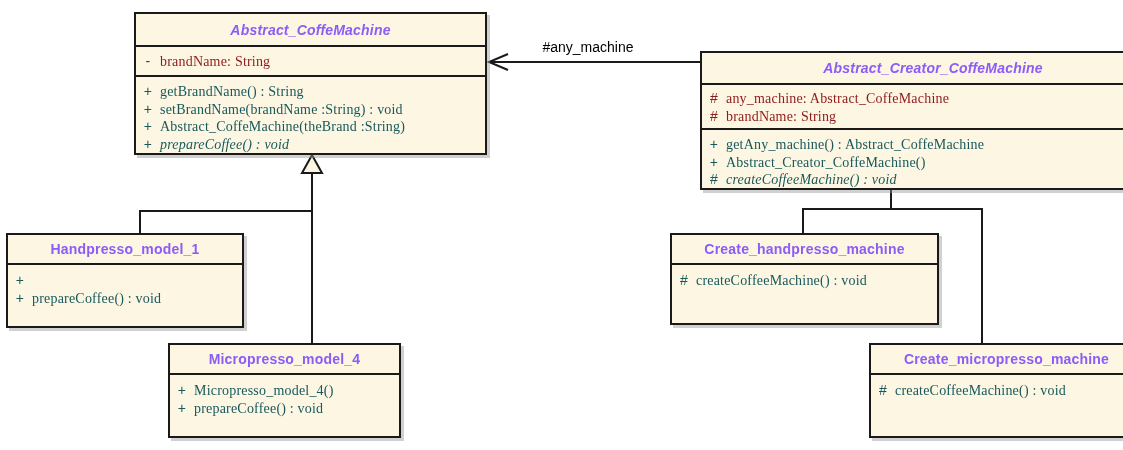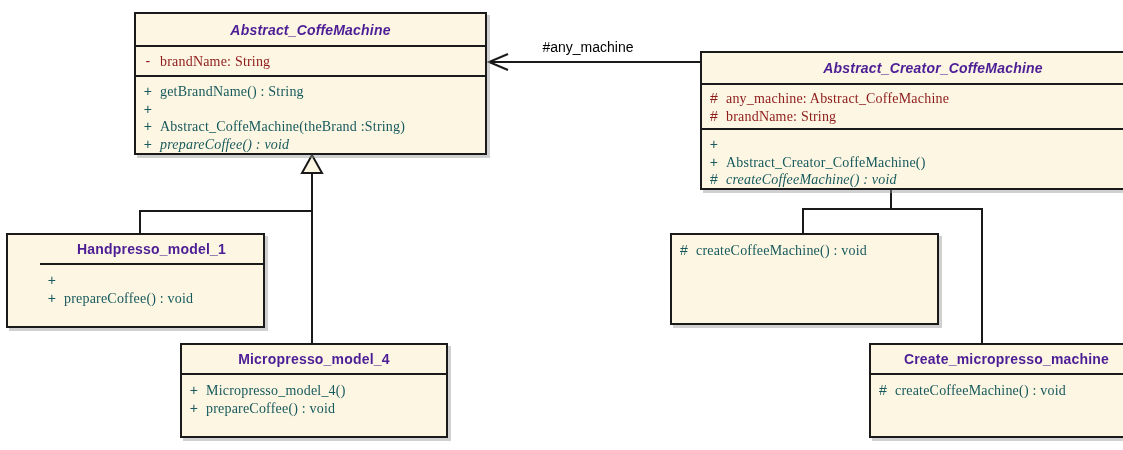--- a/index.html
+++ b/index.html
@@ -10,21 +10,21 @@
   #connectors{position:absolute;left:0;top:0;width:1123px;height:450px;}
   .uml-class{
     position:absolute;
     background:#FCF6E3;
     border:2px solid #1a1a1a;
     box-sizing:border-box;
     box-shadow:3px 3px 0 rgba(150,150,150,0.45);
   }
   .uml-title{
     display:flex;align-items:center;justify-content:center;
-    font-size:14px;font-weight:bold;color:#4c1d95;
+    font-size:14px;font-weight:bold;color:#8b5cf6;
     border-bottom:2px solid #1a1a1a;box-sizing:border-box;
     letter-spacing:0.2px;
   }
   .uml-title.abstract{font-style:italic;}
   .compartment{box-sizing:border-box;padding-top:5px;}
   .compartment.with-divider{border-bottom:2px solid #1a1a1a;}
   .row{display:flex;font-size:14px;line-height:17.5px;letter-spacing:0.2px;}
   .row .vis{width:24px;text-align:center;flex:0 0 24px;}
   .row .txt{white-space:nowrap;font-family:Liberation Serif, serif;}
   .row.a{color:#8E1A1A;}
@@ -66,20 +66,21 @@
         <span class="txt">brandName: String</span>
       </div>
     </div>
     <div class="compartment" style="height:76px;padding-top:6px;">
       <div class="row m">
         <span class="vis">+</span>
         <span class="txt">getBrandName() : String</span>
       </div>
       <div class="row m">
         <span class="vis">+</span>
+        <span class="txt">setBrandName(brandName :String) : void</span>
       </div>
       <div class="row m">
         <span class="vis">+</span>
         <span class="txt">Abstract_CoffeMachine(theBrand :String)</span>
       </div>
       <div class="row m it">
         <span class="vis">+</span>
         <span class="txt">prepareCoffee() : void</span>
       </div>
     </div>
@@ -93,60 +94,62 @@
         <span class="txt">any_machine: Abstract_CoffeMachine</span>
       </div>
       <div class="row a">
         <span class="vis">#</span>
         <span class="txt">brandName: String</span>
       </div>
     </div>
     <div class="compartment" style="height:58px;padding-top:6px;">
       <div class="row m">
         <span class="vis">+</span>
+        <span class="txt">getAny_machine() : Abstract_CoffeMachine</span>
       </div>
       <div class="row m">
         <span class="vis">+</span>
         <span class="txt">Abstract_Creator_CoffeMachine()</span>
       </div>
       <div class="row m it">
         <span class="vis">#</span>
         <span class="txt">createCoffeeMachine() : void</span>
       </div>
     </div>
   </div>
 
-  <div class="uml-class" style="left:6px;top:233px;width:259px;height:95px;padding-left:32px;">
+  <div class="uml-class" style="left:6px;top:233px;width:238px;height:95px;">
     <div class="uml-title" style="height:30px;">Handpresso_model_1</div>
     <div class="compartment" style="height:61px;padding-top:7px;">
       <div class="row m">
         <span class="vis">+</span>
       </div>
       <div class="row m">
         <span class="vis">+</span>
         <span class="txt">prepareCoffee() : void</span>
       </div>
     </div>
   </div>
 
-  <div class="uml-class" style="left:180px;top:343px;width:268px;height:95px;">
+  <div class="uml-class" style="left:168px;top:343px;width:233px;height:95px;">
     <div class="uml-title" style="height:30px;">Micropresso_model_4</div>
     <div class="compartment" style="height:61px;padding-top:7px;">
       <div class="row m">
         <span class="vis">+</span>
         <span class="txt">Micropresso_model_4()</span>
       </div>
       <div class="row m">
         <span class="vis">+</span>
         <span class="txt">prepareCoffee() : void</span>
       </div>
     </div>
   </div>
 
   <div class="uml-class" style="left:670px;top:233px;width:269px;height:92px;">
+    <div class="uml-title" style="height:30px;">Create_handpresso_machine</div>
     <div class="compartment" style="height:58px;padding-top:7px;">
       <div class="row m">
         <span class="vis">#</span>
         <span class="txt">createCoffeeMachine() : void</span>
       </div>
     </div>
   </div>
 
   <div class="uml-class" style="left:869px;top:343px;width:275px;height:95px;">
     <div class="uml-title" style="height:30px;">Create_micropresso_machine</div>

